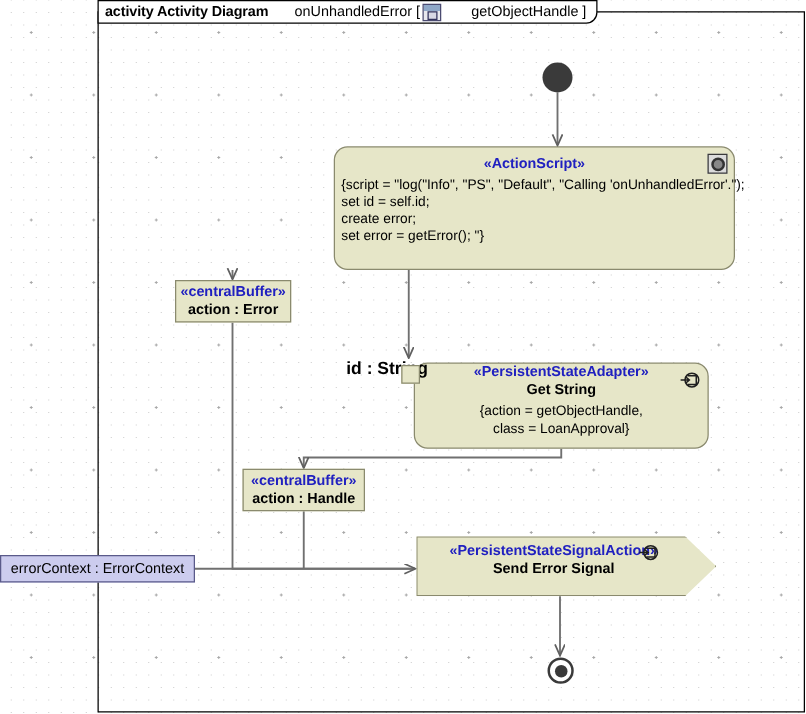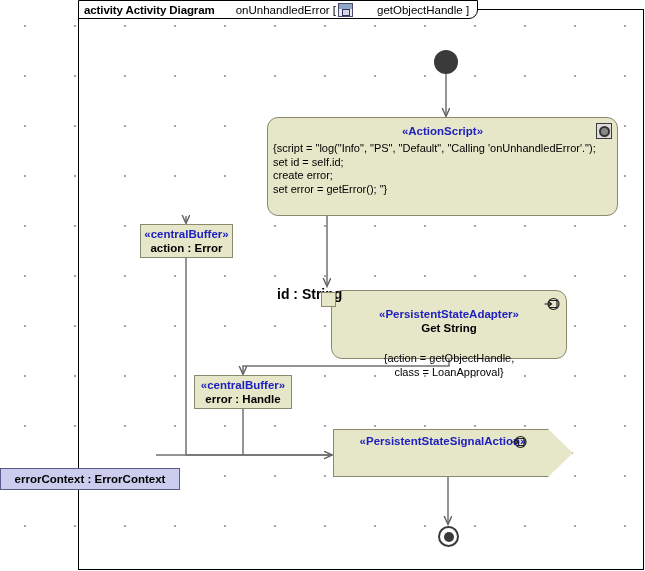--- a/index.html
+++ b/index.html
@@ -101,21 +101,21 @@
   }
   .body-txt {
     font-size: 11px;
     line-height: 13.5px;
     color: #000000;
     white-space: pre;
   }
 
   
   #action-script {
-    left: 267px; top: 117px; width: 351px; height: 99px;
+    left: 267px; top: 117px; width: 321px; height: 99px;
     border-radius: 11px;
     padding-top: 6px;
   }
   #action-script .body-txt {
     text-align: left;
     padding-left: 5px;
     margin-top: 4px;
   }
   .corner-icon {
     position: absolute;
@@ -140,23 +140,23 @@
   }
 
   
   #cb-error { left: 140px; top: 224px; width: 93px; height: 34px; padding-top: 2px; }
   #cb-handle { left: 194px; top: 375px; width: 98px; height: 34px; padding-top: 2px; }
 
   
   #get-handle {
     left: 331px; top: 290px; width: 236px; height: 69px;
     border-radius: 11px;
-    padding-top: 16px;
-  }
-  #get-handle .body-txt { text-align: center; margin-top: 17px; }
+    padding-top: 0;
+  }
+  #get-handle .body-txt { text-align: center; margin-top: 4px; }
   
   #pin-id {
     position: absolute;
     left: 321px; top: 292px;
     width: 13px; height: 13px;
     background: #e6e6c8;
     border: 1px solid #8a8a6e;
     z-index: 4;
   }
   #pin-label {
@@ -183,26 +183,26 @@
   #send-signal .txt {
     position: relative;
     text-align: center;
     padding-top: 5px;
     padding-right: 20px;
   }
 
   
   #error-context {
     position: absolute;
-    left: 0px; top: 468px; width: 180px; height: 22px;
+    left: 0px; top: 444px; width: 156px; height: 22px;
     background: #ccccee;
     border: 1px solid #5a5a8a;
     box-sizing: border-box;
     display: flex; align-items: center; justify-content: center;
-    font-size: 11.5px; font-weight: bold; color: #000000;
+    font-size: 11.5px; font-weight: normal; color: #000000;
     white-space: nowrap;
     z-index: 4;
   }
 
   
   #initial-node {
     position: absolute;
     left: 434px; top: 50px;
     width: 24px; height: 24px;
     border-radius: 50%;
@@ -295,31 +295,32 @@
 class = LoanApproval}</div>
     <svg class="adapter-icon" viewBox="0 0 16 14">
       <circle cx="9.5" cy="7" r="5.5" fill="none" stroke="#1f1f1f" stroke-width="1.2"></circle>
       <path d="M6,3.5 h7 v7 h-7" fill="none" stroke="#1f1f1f" stroke-width="1.2"></path>
       <path d="M0.5,7 h7 M4.5,4.5 L7.5,7 L4.5,9.5" fill="none" stroke="#1f1f1f" stroke-width="1.2"></path>
     </svg>
   </div>
 
   <div id="cb-handle" class="node">
     <div class="stereo">«centralBuffer»</div>
-    <div class="nname">error : Handle</div>
+    <div class="nname">action : Handle</div>
   </div>
 
   <div id="error-context">
     <span>errorContext : ErrorContext</span>
   </div>
 
   <div id="send-signal">
     <div class="shape"></div>
     <div class="txt">
       <div class="stereo">«PersistentStateSignalAction»</div>
+      <div class="nname">Send Error Signal</div>
     </div>
     <svg class="adapter-icon" style="right:46px; top:6px;" viewBox="0 0 16 14">
       <circle cx="9.5" cy="7" r="5.5" fill="none" stroke="#1f1f1f" stroke-width="1.2"></circle>
       <path d="M6,3.5 h7 v7 h-7" fill="none" stroke="#1f1f1f" stroke-width="1.2"></path>
       <path d="M0.5,7 h7 M4.5,4.5 L7.5,7 L4.5,9.5" fill="none" stroke="#1f1f1f" stroke-width="1.2"></path>
     </svg>
   </div>
 
   <div id="final-node"></div>
 

